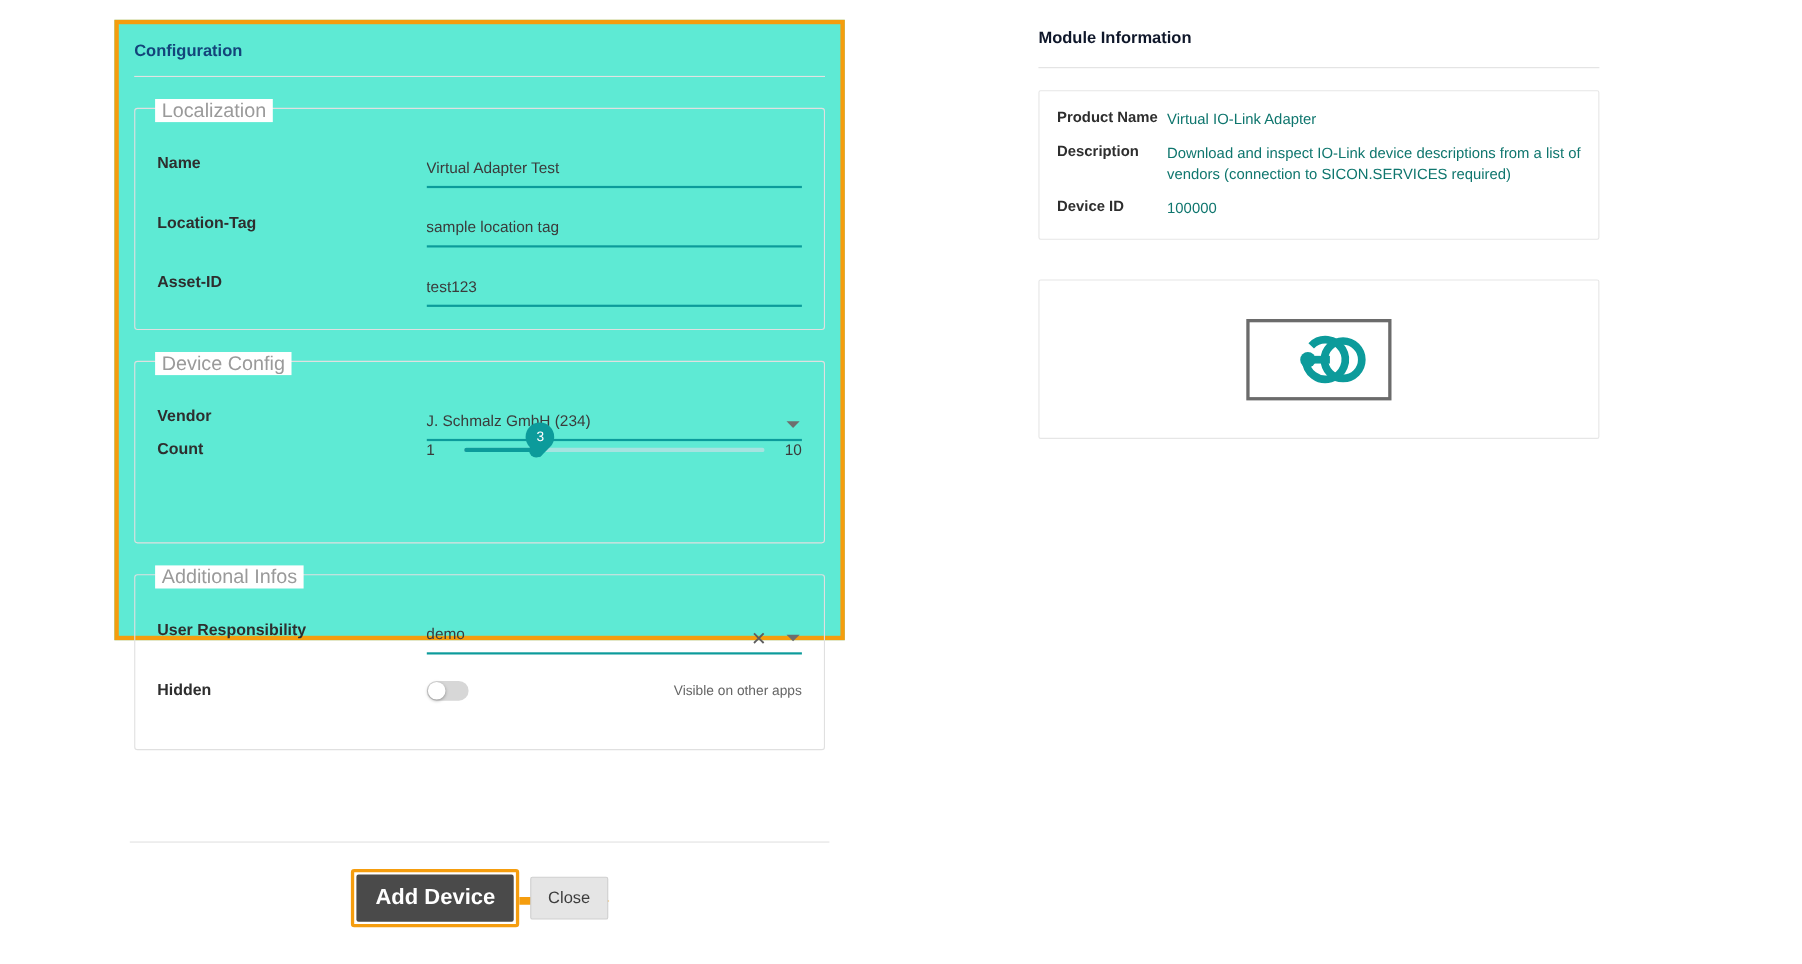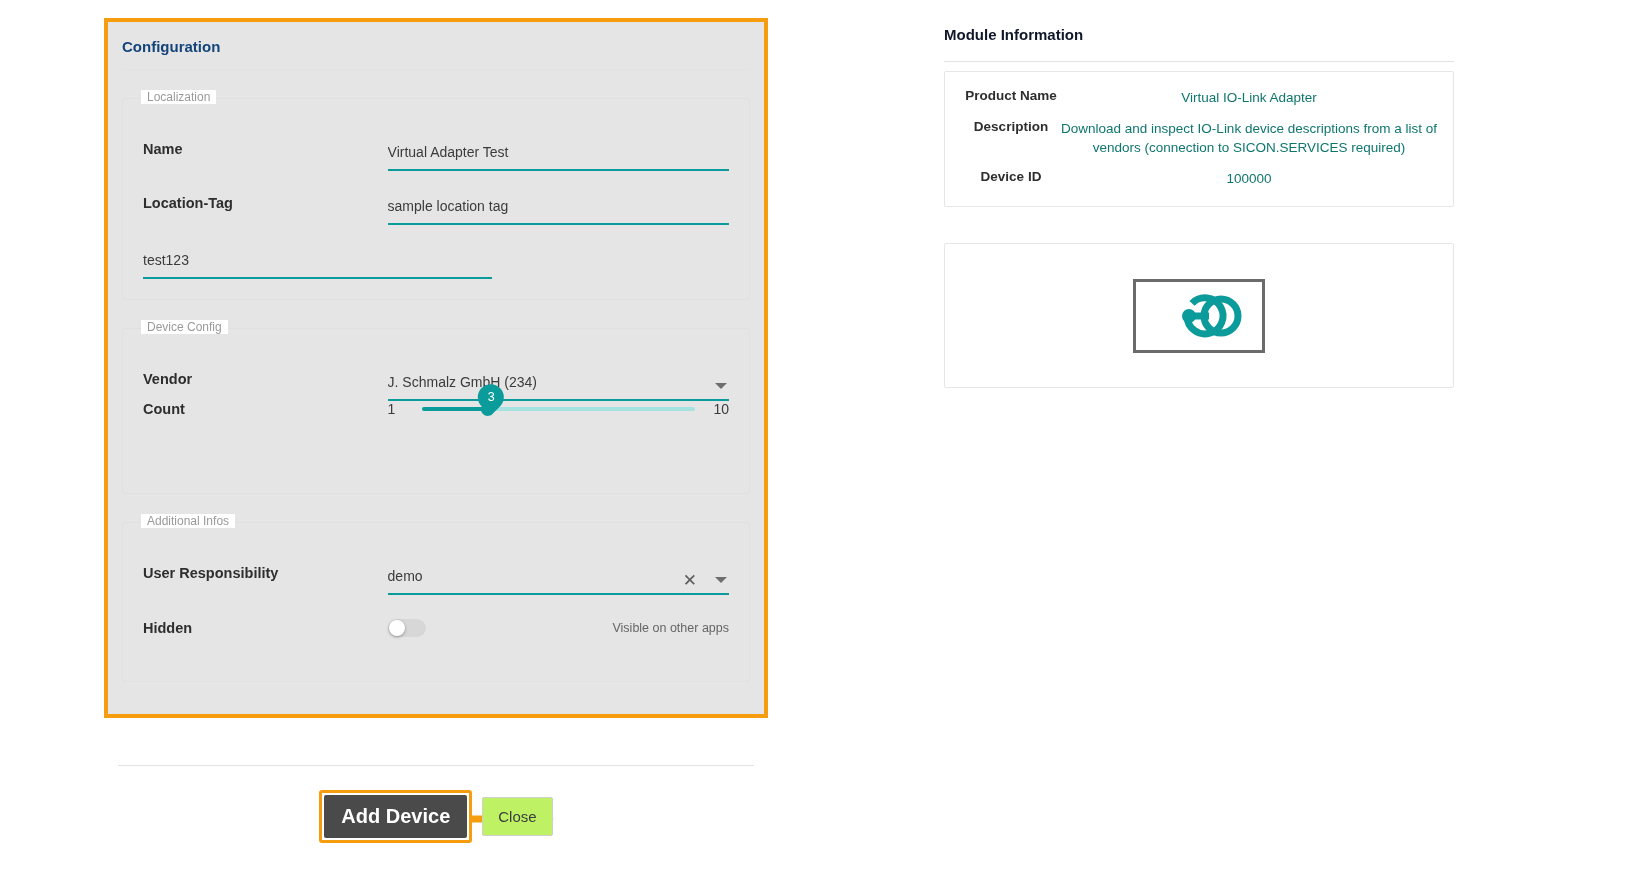--- a/index.html
+++ b/index.html
@@ -16,23 +16,23 @@
     width: 1638px;
     height: 876px;
   }
 
   
   .config-panel {
     position: absolute;
     left: 104px;
     top: 18px;
     width: 664px;
-    height: 700px;
+    height: 564px;
     border: 4px solid #f59d0e;
-    background: #e5e5e5;
+    background: #5eead4;
   }
   .config-title {
     color: #13447a;
     font-size: 15px;
     font-weight: bold;
     padding: 16px 0 0 14px;
   }
   .config-divider {
     margin: 14px 14px 0 14px;
     border-top: 1px solid #e2e2e2;
@@ -45,21 +45,21 @@
     border: 1px solid #e0e0e0;
     border-radius: 3px;
     padding: 18px 20px 20px 20px;
   }
   .group > .legend {
     position: absolute;
     top: -9px;
     left: 18px;
     background: #fff;
     padding: 0 6px;
-    font-size: 12px;
+    font-size: 18px;
     color: #9a9a9a;
     text-align: right;
   }
 
   .field-row {
     display: flex;
     align-items: flex-end;
     height: 54px;
   }
   .field-label {
@@ -197,25 +197,24 @@
   .module-title {
     color: #0f172a;
     font-size: 15px;
     font-weight: bold;
   }
   .module-divider {
     margin-top: 18px;
     border-top: 1px solid #e2e2e2;
   }
   .info-card {
-    margin-top: 9px;
+    margin-top: 20px;
     border: 1px solid #e6e6e6;
     border-radius: 2px;
     padding: 16px 16px 18px 16px;
-    text-align: center;
   }
   .info-row {
     display: flex;
     margin-bottom: 11px;
   }
   .info-row:last-child { margin-bottom: 0; }
   .info-key {
     width: 100px;
     font-size: 13.5px;
     font-weight: bold;
@@ -272,21 +271,21 @@
     color: #fff;
     border: none;
     font-family: "Liberation Sans", sans-serif;
     font-size: 20px;
     font-weight: bold;
     padding: 10px 17px;
     border-radius: 2px;
     cursor: pointer;
   }
   .btn-secondary {
-    background: #bef264;
+    background: #e5e5e5;
     color: #3d3d3d;
     border: 1px solid #cfcfcf;
     font-family: "Liberation Sans", sans-serif;
     font-size: 15px;
     padding: 10px 15px;
     border-radius: 2px;
     cursor: pointer;
   }
   
   .arrow {
@@ -318,20 +317,21 @@
 
       <div class="field-row">
         <div class="field-label">Location-Tag</div>
         <div class="field-ctrl">
           <input class="underline-input" value="sample location tag" style="">
         </div>
       </div>
 
 
       <div class="field-row">
+        <div class="field-label">Asset-ID</div>
         <div class="field-ctrl">
           <input class="underline-input" value="test123" style="">
         </div>
       </div>
     </div>
 
     <div class="group">
       <div class="legend">Device Config</div>
 
       <div class="field-row">

